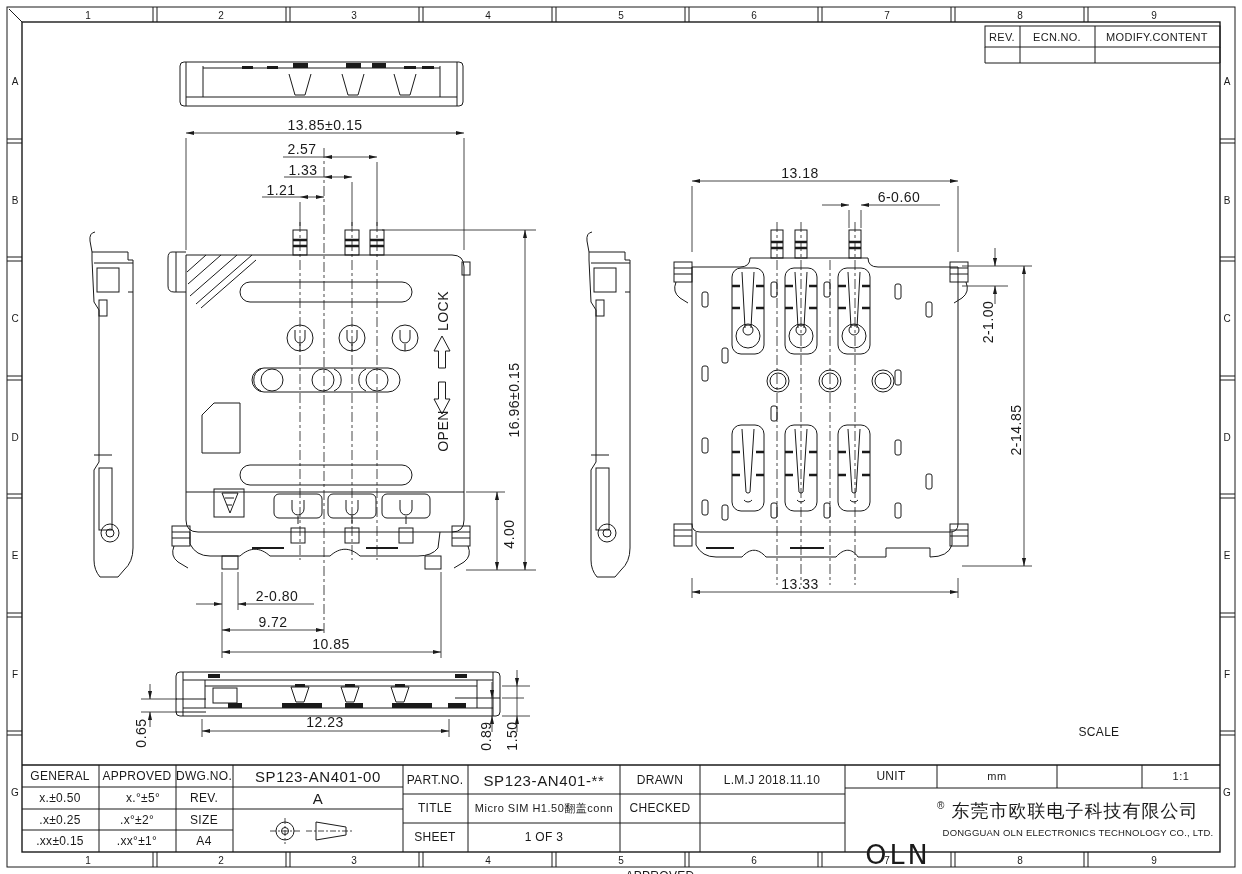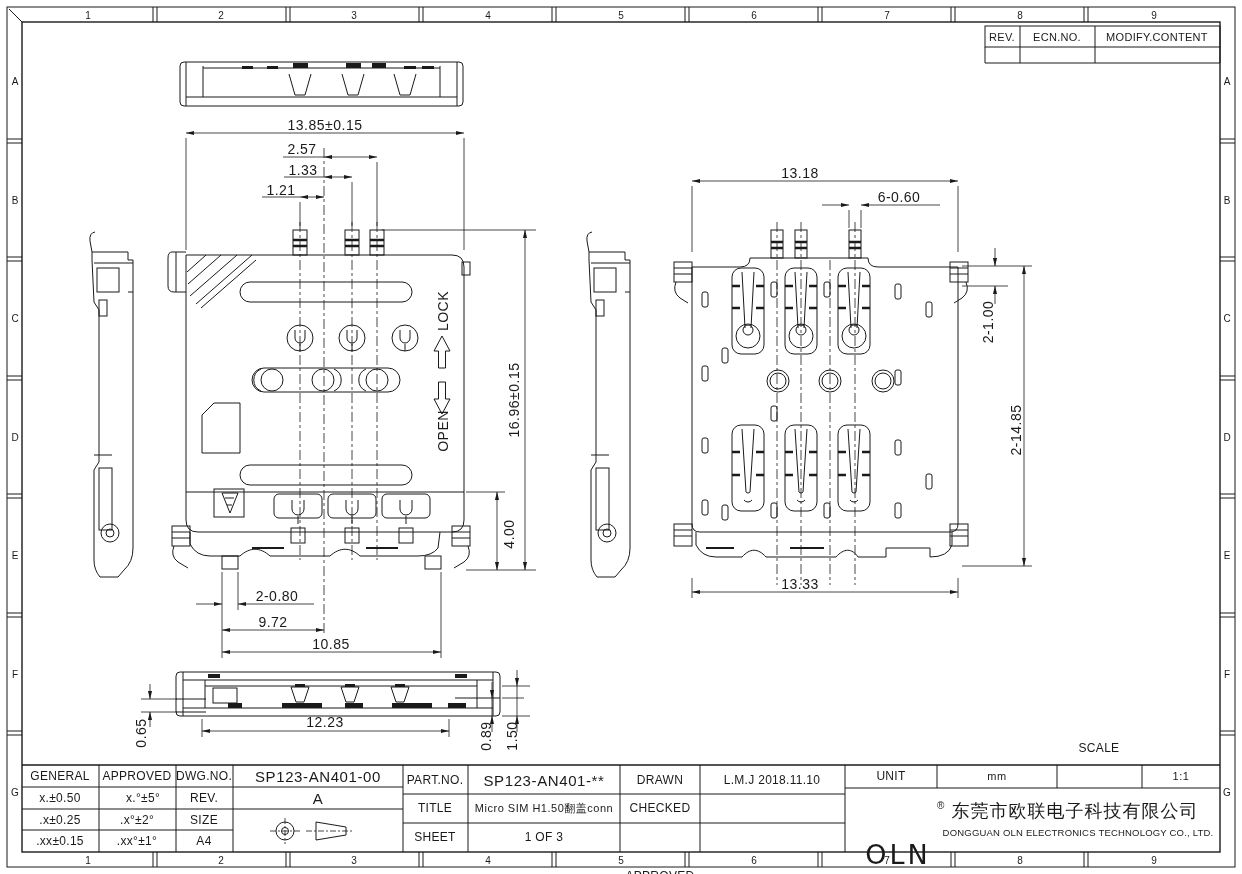--- a/index.html
+++ b/index.html
@@ -465,20 +465,20 @@
 <span class="lbl tb" style="left:435px;top:808px">TITLE</span>
 <span class="lbl tbs" style="left:544px;top:808px">Micro SIM H1.50翻盖conn</span>
 <span class="lbl tb" style="left:435px;top:837px">SHEET</span>
 <span class="lbl tb" style="left:544px;top:837px">1 OF 3</span>
 <span class="lbl tb" style="left:660px;top:780px">DRAWN</span>
 <span class="lbl tb" style="left:772px;top:780px">L.M.J  2018.11.10</span>
 <span class="lbl tb" style="left:660px;top:808px">CHECKED</span>
 <span class="lbl tb" style="left:660px;top:876px">APPROVED</span>
 <span class="lbl tb" style="left:891px;top:776px">UNIT</span>
 <span class="lbl tbs" style="left:997px;top:776px">mm</span>
-<span class="lbl tb" style="left:1099px;top:748px">SCALE</span>
+<span class="lbl tb" style="left:1099px;top:732px">SCALE</span>
 <span class="lbl tbs" style="left:1181px;top:776px">1:1</span>
 <span class="lbl logo" style="left:898px;top:819px">OLN</span>
 <span class="lbl reg" style="left:941px;top:805px">®</span>
 <span class="lbl cn" style="left:1075px;top:811px">东莞市欧联电子科技有限公司</span>
 <span class="lbl en" style="left:1078px;top:832px">DONGGUAN OLN ELECTRONICS TECHNOLOGY CO., LTD.</span>
 
 </div>
 
 </body></html>

